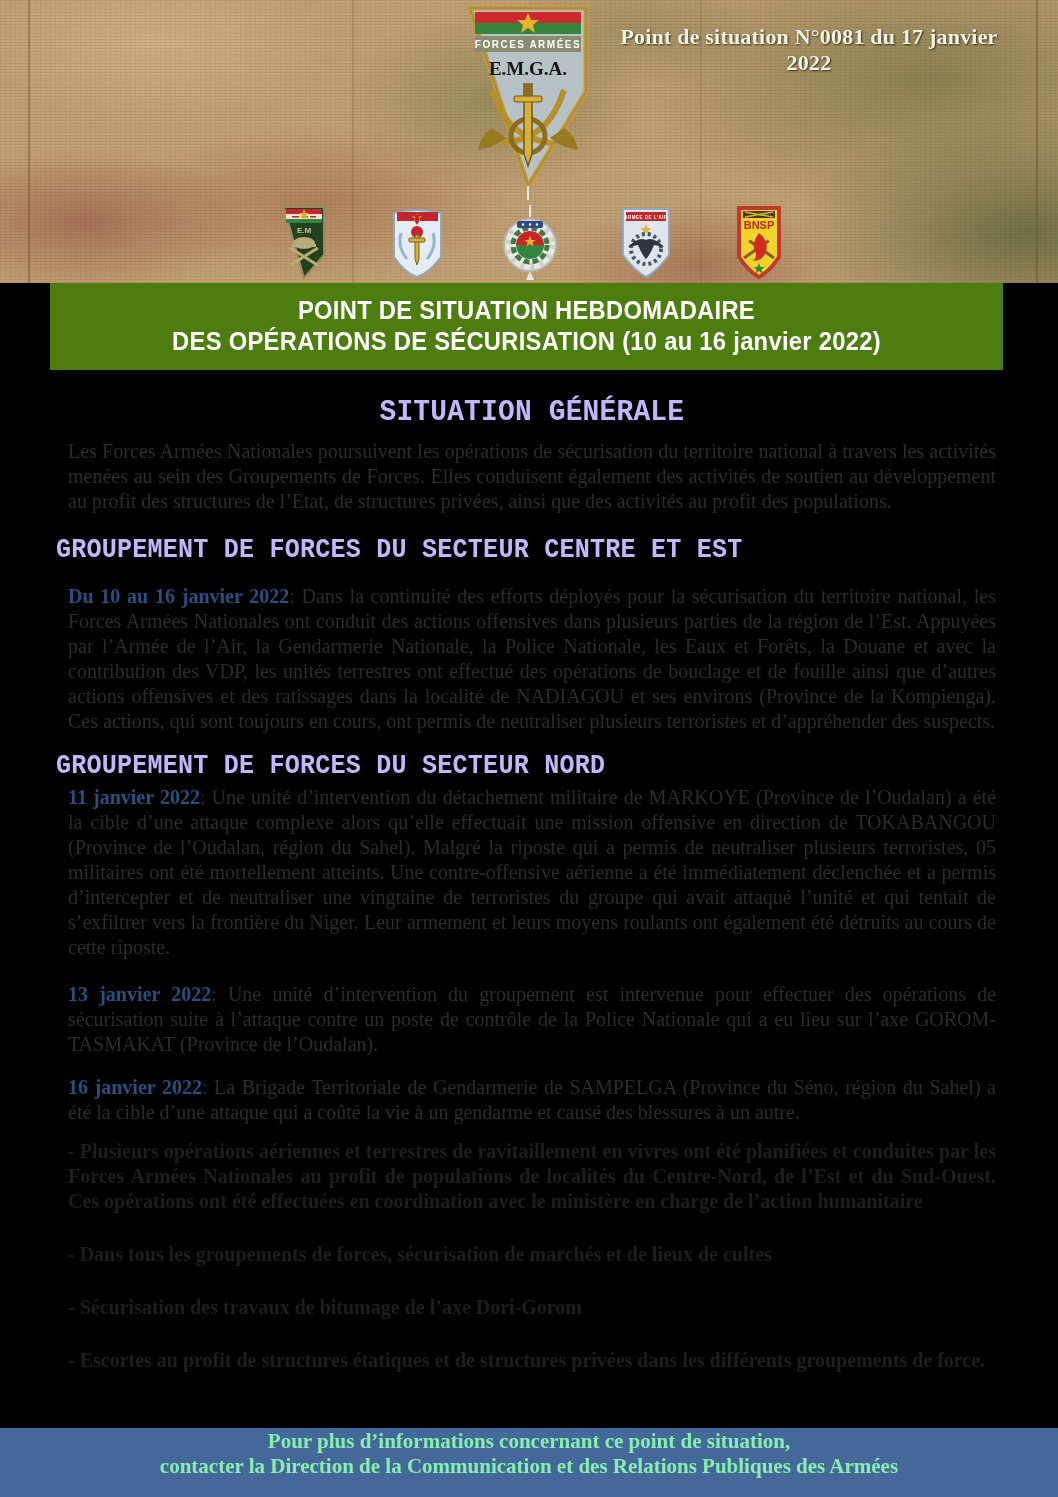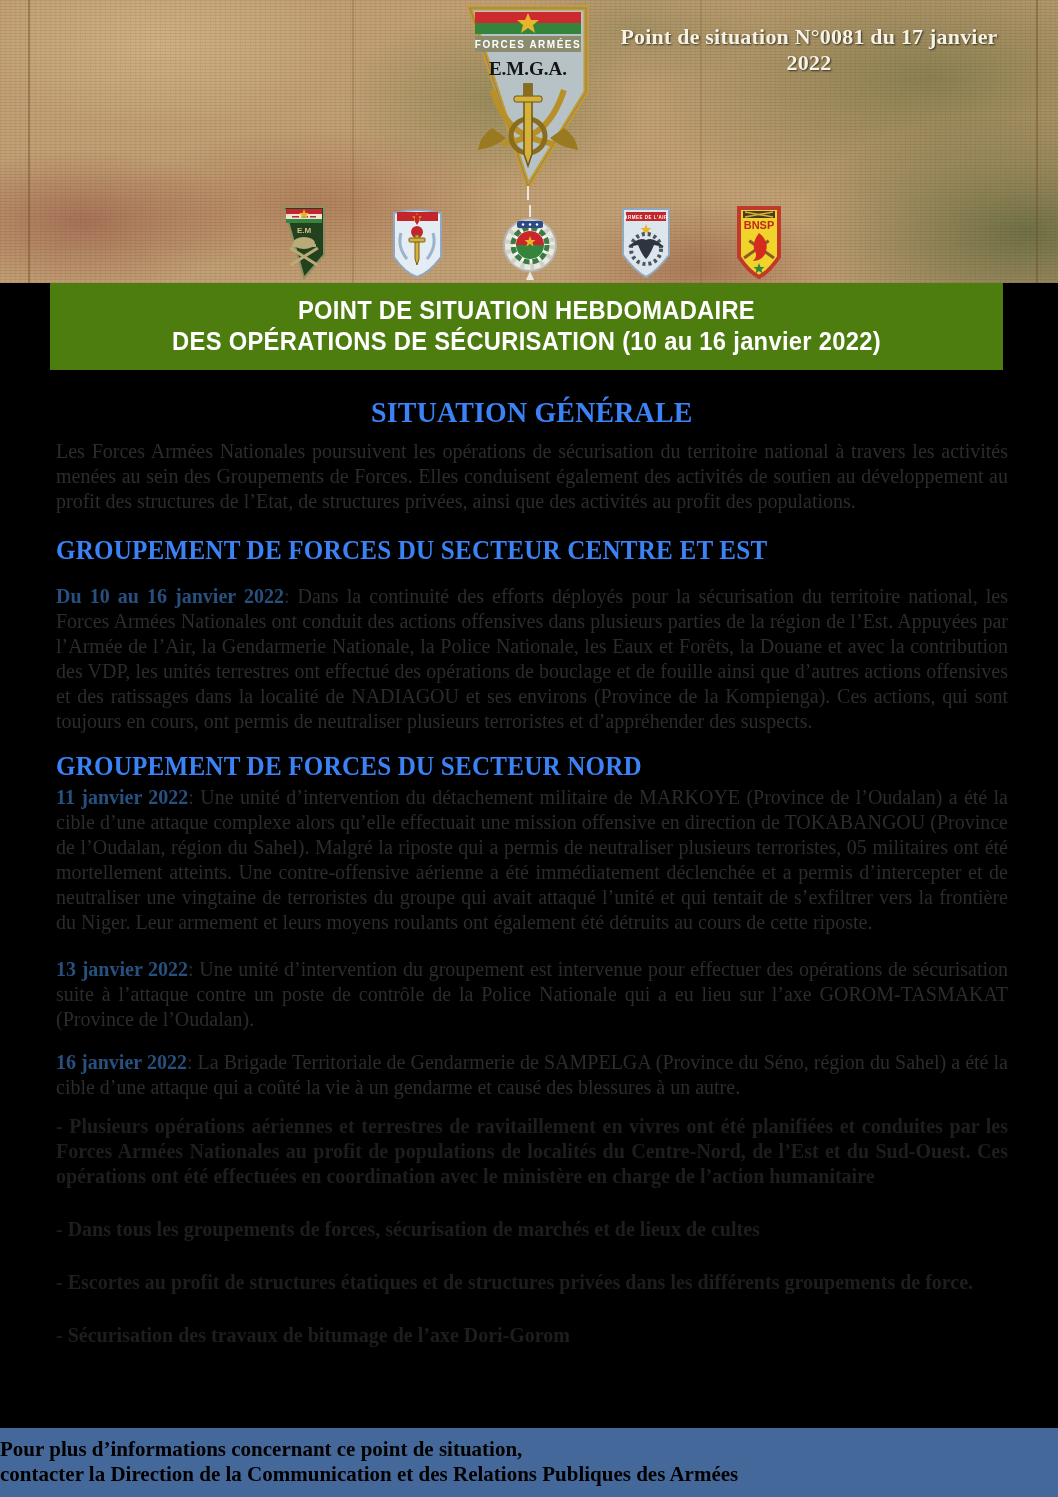--- a/index.html
+++ b/index.html
@@ -50,24 +50,24 @@
     font-family:"Liberation Sans", sans-serif; font-weight:900;
     padding-top:12px; font-size:25px; line-height:31px;
   }
   .banner .cond { display:block; transform:scaleX(.95); transform-origin:center; letter-spacing:.3px; }
 
   
   .content {
     position:absolute; top:370px; left:56px; width:952px;
     color:#2d2b2b; font-size:20px; line-height:25px; text-align:justify;
   }
-  .content p { margin:0; }
+  .content p { margin:12px; }
   h1.sec, h2.sec {
-    font-family:Liberation Serif, serif; font-weight:900;
-    color:#3b82f6; letter-spacing:.2px; text-align:left;
+    font-family:Liberation Mono, monospace; font-weight:900;
+    color:#c4b5fd; letter-spacing:.2px; text-align:left;
   }
   h1.sec { font-size:30px; line-height:34px; text-align:center; margin-top:25px; }
   h2.sec { font-size:27px; line-height:28px; }
   .cndh { display:inline-block; transform:scaleX(.93); transform-origin:left center; }
   .cndh-c { display:inline-block; transform:scaleX(.93); transform-origin:center; }
   .date { color:#27507f; font-weight:bold; }
   #p-general { margin-top:10px; }
   #h2-ce { margin-top:22px; }
   #p-ce { margin-top:20px; }
   #h2-n { margin-top:18px; }
@@ -75,22 +75,22 @@
   #p-n2 { margin-top:22px; }
   #p-n3 { margin-top:18px; }
   #h2-a { margin-top:6px; padding-left:8px; }
   .bullet { font-weight:bold; color:#1e1e1e; }
   #b1 { margin-top:14px; }
   #b2, #b3, #b4 { margin-top:28px; }
 
   
   .footer {
     position:absolute; left:0; bottom:0; width:1058px; height:69px;
-    background:#45689b; color:#000000; z-index:5;
-    font-weight:bold; font-size:21px; line-height:25px; padding-top:9px;
+    background:#45689b; color:#86efac; text-align:center; z-index:5;
+    font-weight:bold; font-size:21px; line-height:25px; padding-top:1px;
   }
 
   svg text { font-family:"Liberation Sans", sans-serif; }
 </style>
 </head>
 <body>
 
 <div class="page">
 
   <div class="camo">
@@ -214,22 +214,22 @@
     <h2 class="sec" id="h2-ce"><span class="cndh">GROUPEMENT DE FORCES DU SECTEUR CENTRE ET EST</span></h2>
     <p id="p-ce"><span class="date">Du 10 au 16 janvier 2022</span><span>: Dans la continuité des efforts déployés pour la sécurisation du territoire national, les Forces Armées Nationales ont conduit des actions offensives dans plusieurs parties de la région de l’Est. Appuyées par l’Armée de l’Air, la Gendarmerie Nationale, la Police Nationale, les Eaux et Forêts, la Douane et avec la contribution des VDP, les unités terrestres ont effectué des opérations de bouclage et de fouille ainsi que d’autres actions offensives et des ratissages dans la localité de NADIAGOU et ses environs (Province de la Kompienga). Ces actions, qui sont toujours en cours, ont permis de neutraliser plusieurs terroristes et d’appréhender des suspects.</span></p>
 
     <h2 class="sec" id="h2-n"><span class="cndh">GROUPEMENT DE FORCES DU SECTEUR NORD</span></h2>
     <p id="p-n1"><span class="date">11 janvier 2022</span><span>: Une unité d’intervention du détachement militaire de MARKOYE (Province de l’Oudalan) a été la cible d’une attaque complexe alors qu’elle effectuait une mission offensive en direction de TOKABANGOU (Province de l’Oudalan, région du Sahel). Malgré la riposte qui a permis de neutraliser plusieurs terroristes, 05 militaires ont été mortellement atteints. Une contre-offensive aérienne a été immédiatement déclenchée et a permis d’intercepter et de neutraliser une vingtaine de terroristes du groupe qui avait attaqué l’unité et qui tentait de s’exfiltrer vers la frontière du Niger. Leur armement et leurs moyens roulants ont également été détruits au cours de cette riposte.</span></p>
     <p id="p-n2"><span class="date">13 janvier 2022</span><span>: Une unité d’intervention du groupement est intervenue pour effectuer des opérations de sécurisation suite à l’attaque contre un poste de contrôle de la Police Nationale qui a eu lieu sur l’axe GOROM-TASMAKAT (Province de l’Oudalan).</span></p>
     <p id="p-n3"><span class="date">16 janvier 2022</span><span>: La Brigade Territoriale de Gendarmerie de SAMPELGA (Province du Séno, région du Sahel) a été la cible d’une attaque qui a coûté la vie à un gendarme et causé des blessures à un autre.</span></p>
 
     <p class="bullet" id="b1">- Plusieurs opérations aériennes et terrestres de ravitaillement en vivres ont été planifiées et conduites par les Forces Armées Nationales au profit de populations de localités du Centre-Nord, de l’Est et du Sud-Ouest. Ces opérations ont été effectuées en coordination avec le ministère en charge de l’action humanitaire</p>
     <p class="bullet" id="b2">- Dans tous les groupements de forces, sécurisation de marchés et de lieux de cultes</p>
+    <p class="bullet" id="b3">- Sécurisation des travaux de bitumage de l’axe Dori-Gorom</p>
     <p class="bullet" id="b4">- Escortes au profit de structures étatiques et de structures privées dans les différents groupements de force.</p>
-    <p class="bullet" id="b3">- Sécurisation des travaux de bitumage de l’axe Dori-Gorom</p>
   </div>
 
   <div class="footer">
     <div>Pour plus d’informations concernant ce point de situation,</div>
     <div>contacter la Direction de la Communication et des Relations Publiques des Armées</div>
   </div>
 
 </div>
 
 </body></html>

